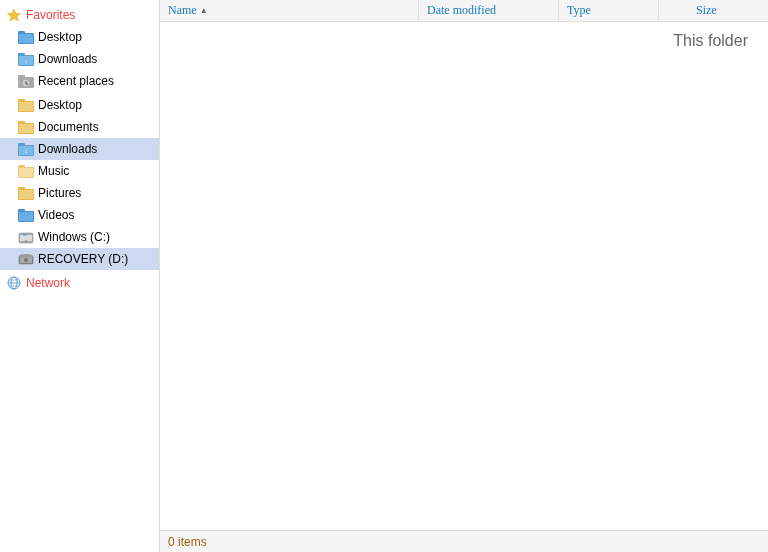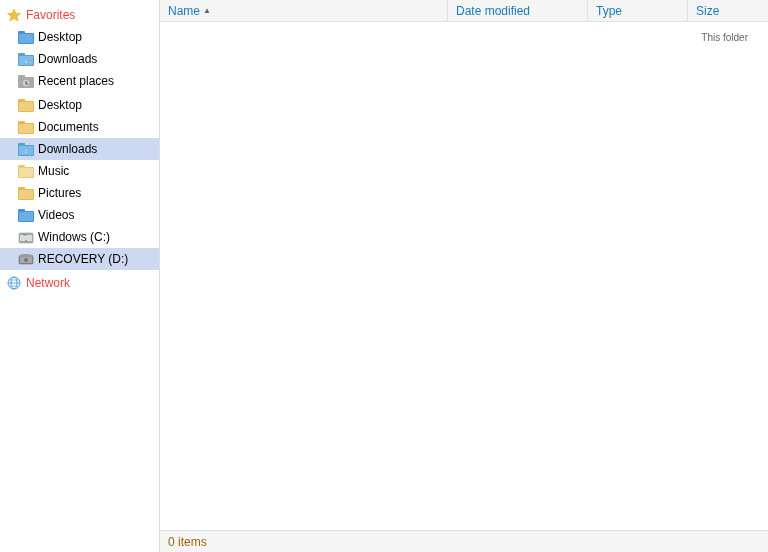--- a/index.html
+++ b/index.html
@@ -86,52 +86,54 @@
     .col-header {
       font-size: 12px;
       color: #1a7abd;
       padding: 0 8px;
       cursor: pointer;
       display: flex;
       align-items: center;
       height: 100%;
       border-right: 1px solid #e0e0e0;
       user-select: none;
+      font-family: Liberation Serif, serif;
     }
     .col-name {
       flex: 1;
       min-width: 250px;
     }
     .col-date {
       width: 140px;
       text-align: center;
     }
     .col-type {
       width: 100px;
     }
     .col-size {
       width: 80px;
       border-right: none;
+      margin-left: 29px;
     }
     .sort-arrow {
       font-size: 8px;
       margin-left: 3px;
       color: #666;
     }
     
     .file-area {
       flex: 1;
       overflow: auto;
       position: relative;
     }
     .empty-message {
       position: absolute;
       right: 20px;
       top: 10px;
-      font-size: 10px;
+      font-size: 16px;
       color: #666;
     }
     
     .status-bar {
       height: 22px;
       border-top: 1px solid #ddd;
       display: flex;
       align-items: center;
       padding: 0 8px;
       background: #f5f5f5;

